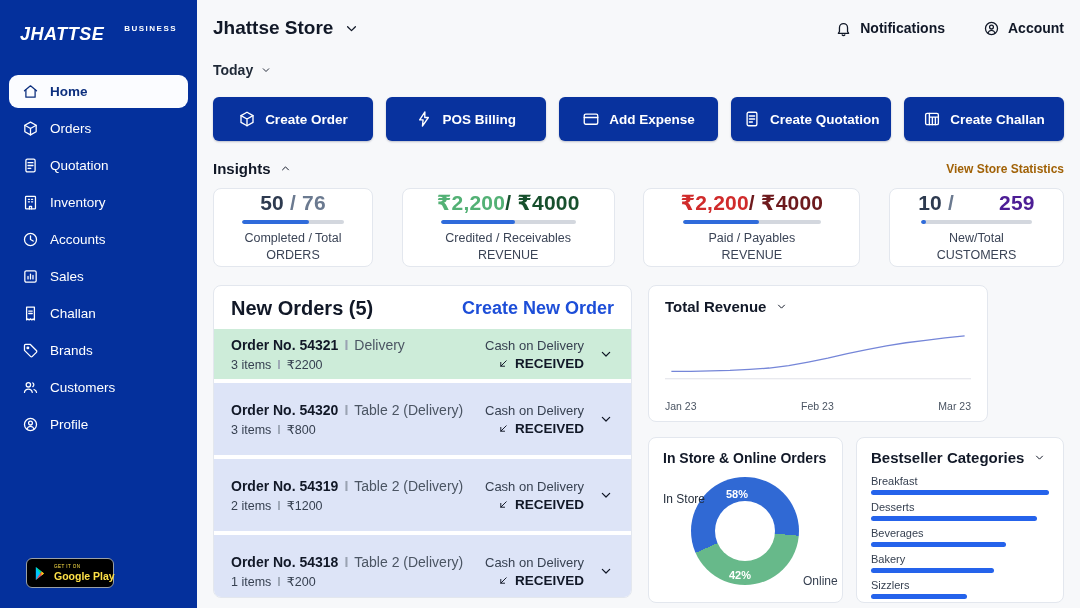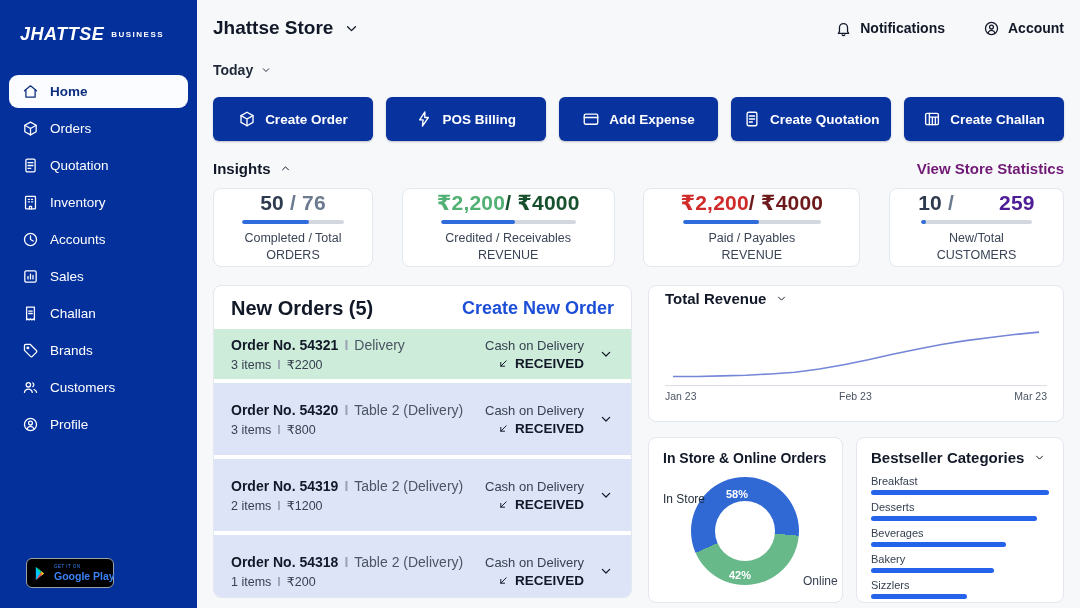--- a/index.html
+++ b/index.html
@@ -6,31 +6,31 @@
   body{
     width:1080px;height:608px;position:relative;overflow:hidden;
     background:#f7f8fa;font-family:"Liberation Sans","DejaVu Sans",sans-serif;
     color:#1f2937;-webkit-font-smoothing:antialiased;
   }
   svg{width:100%;height:100%;display:block}
   .ico{display:inline-flex;flex:none}
 
   
   .sidebar{position:absolute;left:0;top:0;width:197px;height:608px;background:#04309c;z-index:3}
-  .logo{display:flex;align-items:center;gap:7px;padding:24px 0 0 20px;color:#fff}
+  .logo{display:flex;align-items:flex-start;gap:20px;padding:24px 0 0 20px;color:#fff}
   .logo-main{font-size:18px;font-weight:800;font-style:italic;letter-spacing:.5px}
   .logo-suffix{font-size:8px;font-weight:700;letter-spacing:1.5px}
   .nav{margin-top:30px;display:flex;flex-direction:column;gap:4px}
   .nav-item{display:flex;align-items:center;gap:11px;margin:0 9px;padding:8px 13px;
     border-radius:9px;color:#fff;font-size:13.5px;font-weight:500;cursor:pointer}
   .nav-item .ico{width:17px;height:17px}
   .nav-item.active{background:#fbfcff;color:#0d2f7e;font-weight:700}
   .gplay{position:absolute;left:26px;bottom:20px;width:88px;height:30px;background:#000;
     border:1px solid #9aa0a6;border-radius:6px;display:flex;align-items:center;gap:6px;
-    padding:0 8px;color:#3b82f6;cursor:pointer;box-sizing:border-box}
+    padding:0 8px;color:#fde047;cursor:pointer;box-sizing:border-box}
   .gplay .tri{width:13px;height:15px;flex:none}
   .gplay .txt{display:flex;flex-direction:column;line-height:1}
   .gp-tag{font-size:4.6px;letter-spacing:.4px}
   .gp-store{font-size:10.5px;font-weight:600;margin-top:1.5px;white-space:nowrap}
 
   
   .header{position:absolute;left:197px;top:0;width:883px;height:56px;display:flex;align-items:center;
     padding:0 16px;box-sizing:border-box}
   .store-title{display:flex;align-items:center;gap:10px;font-size:19px;font-weight:700;color:#111827;cursor:pointer}
   .hdr-right{margin-left:auto;display:flex;align-items:center;gap:38px}
@@ -45,21 +45,21 @@
   .actions{position:absolute;left:213px;top:97px;width:851px;display:flex;gap:13px}
   .action-btn{flex:1;height:44px;background:#08329e;border:none;border-radius:6px;color:#fff;
     display:flex;align-items:center;justify-content:center;gap:9px;font-size:13.5px;font-weight:600;
     font-family:inherit;cursor:pointer;box-shadow:0 1px 2px rgba(16,24,64,.25)}
   .action-btn .ico{width:18px;height:18px}
 
   
   .insights-head{position:absolute;left:213px;top:160px;width:851px;display:flex;align-items:center}
   .insights-title{display:flex;align-items:center;gap:8px;font-size:15px;font-weight:700;color:#111827;cursor:pointer}
   .insights-title .chev{width:13px;height:13px}
-  .stats-link{margin-left:auto;font-size:15px;font-weight:700;color:#701a75;cursor:pointer}
+  .stats-link{margin-left:auto;font-size:12px;font-weight:700;color:#a16207;cursor:pointer}
   .cards{position:absolute;left:213px;top:188px;width:851px;display:flex;justify-content:space-between}
   .card{background:#fff;border:1px solid #e3e7ee;border-radius:8px;box-sizing:border-box;
     display:flex;flex-direction:column;align-items:center;justify-content:center;height:79px}
   .card:nth-child(1){width:160px}.card:nth-child(2){width:213px}
   .card:nth-child(3){width:217px}.card:nth-child(4){width:175px}
   .card-value{font-size:21px;font-weight:700;line-height:1;letter-spacing:.2px}
   .card-bar{width:64%;height:4px;background:#d3d7de;border-radius:2px;margin:7px 0 6px;overflow:hidden}
   .card-bar-fill{height:100%;background:#2f6bdb;border-radius:2px}
   .card-l1,.card-l2{font-size:12.5px;font-weight:500;color:#36405199;color:#3b4456;line-height:1.3}
 
@@ -79,25 +79,25 @@
   .o-line2{font-size:12.5px;color:#374151;margin-top:4px}
   .o-right{text-align:right;margin-right:14px}
   .o-pay{font-size:13px;color:#374151}
   .o-status{font-size:13.5px;font-weight:700;color:#111827;margin-top:3px;display:flex;
     align-items:center;justify-content:flex-end;gap:5px}
   .o-status .ico{width:13px;height:13px}
   .o-chev{width:16px;height:16px;color:#111827;flex:none;cursor:pointer}
   .orders-foot{flex:1;display:flex;align-items:center;justify-content:center}
   .view-all-link{font-size:14px;font-weight:700;color:#1d4ed8;cursor:pointer}
 
-  .revenue-panel{left:648px;top:285px;width:416px;height:137px;padding:4px 16px;overflow:hidden}
+  .revenue-panel{left:648px;top:285px;width:340px;height:137px;padding:12px 16px;overflow:hidden}
   .panel-title{display:flex;align-items:center;gap:9px;font-size:15px;font-weight:700;color:#111827;cursor:pointer}
   .panel-title .chev{width:13px;height:13px}
   .rev-chart{margin-top:4px}
-  .rev-ticks{display:flex;justify-content:space-between;font-size:10.5px;color:#4b5563;margin-top:3px}
+  .rev-ticks{display:flex;justify-content:space-between;font-size:10.5px;color:#4b5563;margin-top:20px}
 
   .donut-panel{left:648px;top:437px;width:195px;height:166px;padding:12px 14px}
   .donut-title{font-size:14px;font-weight:700;color:#111827}
   .donut-wrap{position:relative;height:128px}
   .donut{position:absolute;left:28px;top:11px;width:108px;height:108px;border-radius:50%}
   .donut::after{content:"";position:absolute;left:24px;top:24px;width:60px;height:60px;border-radius:50%;background:#fff}
   .donut-pct{position:absolute;font-size:11px;font-weight:600;color:#fff;z-index:2}
   .pct-top{left:63px;top:22px}
   .pct-bottom{left:66px;top:103px}
   .donut-lab{position:absolute;font-size:12px;color:#1f2937}

